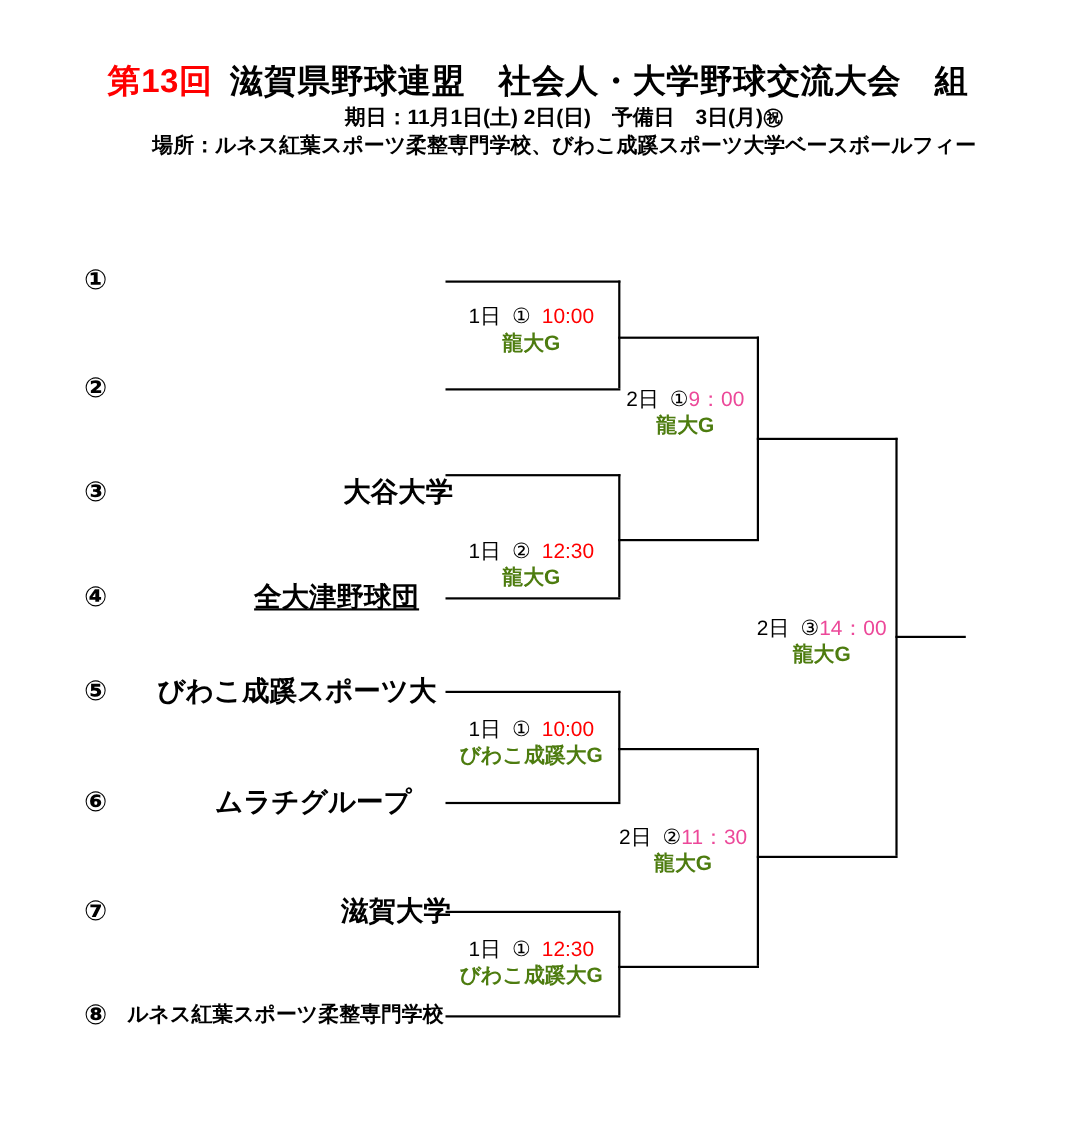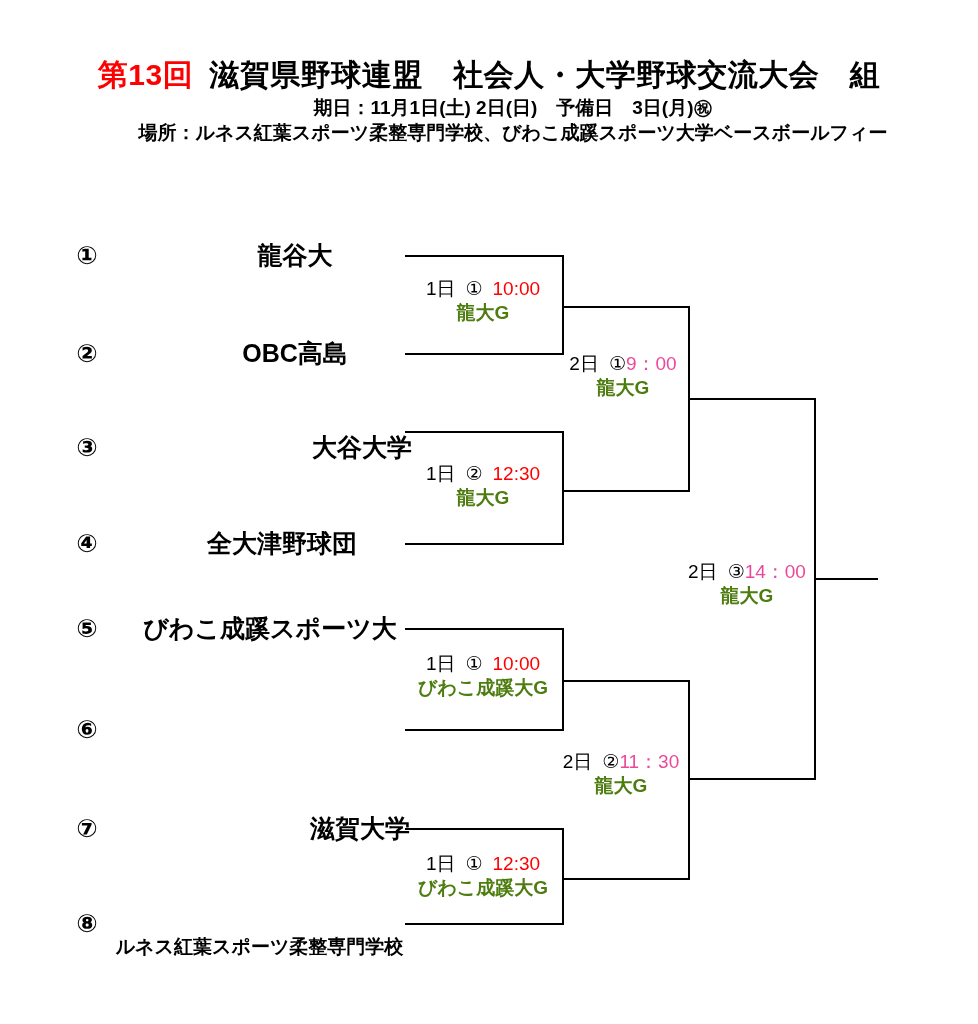--- a/index.html
+++ b/index.html
@@ -78,21 +78,20 @@
   .team .tname {
     position: absolute;
     top: 0;
     font-size: 25px;
     font-weight: bold;
     text-align: center;
   }
   .team.small .tname {
     font-size: 19px;
     font-weight: bold;
-    margin-top: 24px;
   }
 
   
   .hline {
     position: absolute;
     height: 0;
     border-top: 2px solid #000000;
   }
   .vline {
     position: absolute;
@@ -134,45 +133,44 @@
   <div class="header">
     <div class="title-line">
       <span class="edition">第13回</span><span class="sp-wide"></span><span class="maintitle">滋賀県野球連盟　社会人・大学野球交流大会　組</span>
     </div>
     <div class="subtitle-line subtitle-date">期日：11月1日(土) 2日(日)　予備日　3日(月)㊗</div>
     <div class="subtitle-line subtitle-place">場所：ルネス紅葉スポーツ柔整専門学校、びわこ成蹊スポーツ大学ベースボールフィー</div>
   </div>
 
   <div class="team" style="left:70px; top:240px; width:340px;">
     <span class="num">①</span>
-    <span class="tname" style="left:110px; width:230px;">龍谷大</span>
   </div>
 
   <div class="team" style="left:70px; top:338px; width:340px;">
     <span class="num">②</span>
-    <span class="tname" style="left:110px; width:230px;">OBC高島</span>
   </div>
 
   <div class="team" style="left:70px; top:432px; width:340px;">
     <span class="num">③</span>
     <span class="tname" style="left:112px; width:230px;text-align:right;">大谷大学</span>
   </div>
 
   <div class="team" style="left:70px; top:528px; width:340px;">
     <span class="num">④</span>
-    <span class="tname" style="left:92px; width:240px;">全大津野球団</span>
+    <span class="tname" style="left:116px; width:240px;text-decoration:underline;">全大津野球団</span>
   </div>
 
   <div class="team" style="left:70px; top:613px; width:340px;">
     <span class="num">⑤</span>
     <span class="tname" style="left:60px; width:280px;">びわこ成蹊スポーツ大</span>
   </div>
 
   <div class="team" style="left:70px; top:714px; width:340px;">
     <span class="num">⑥</span>
+    <span class="tname" style="left:90px; width:250px;">ムラチグループ</span>
   </div>
 
   <div class="team" style="left:70px; top:813px; width:340px;">
     <span class="num">⑦</span>
     <span class="tname" style="left:110px; width:230px;text-align:right;">滋賀大学</span>
   </div>
 
   <div class="team small" style="left:70px; top:908px; width:345px;">
     <span class="num">⑧</span>
     <span class="tname" style="left:34px; width:311px;">ルネス紅葉スポーツ柔整専門学校</span>
@@ -209,21 +207,21 @@
 
   <div class="match" style="left:404px; top:277px; width:158px;">
     <div class="mrow1">
       <span class="mday">1日</span><span class="sp"></span><span class="mgame">①</span><span class="sp"></span><span class="mtime-red">10:00</span>
     </div>
     <div class="mrow2">
       <span class="mvenue">龍大G</span>
     </div>
   </div>
 
-  <div class="match" style="left:404px; top:462px; width:158px;">
+  <div class="match" style="left:404px; top:490px; width:158px;">
     <div class="mrow1">
       <span class="mday">1日</span><span class="sp"></span><span class="mgame">②</span><span class="sp"></span><span class="mtime-red">12:30</span>
     </div>
     <div class="mrow2">
       <span class="mvenue">龍大G</span>
     </div>
   </div>
 
   <div class="match" style="left:400px; top:652px; width:166px;">
     <div class="mrow1">

